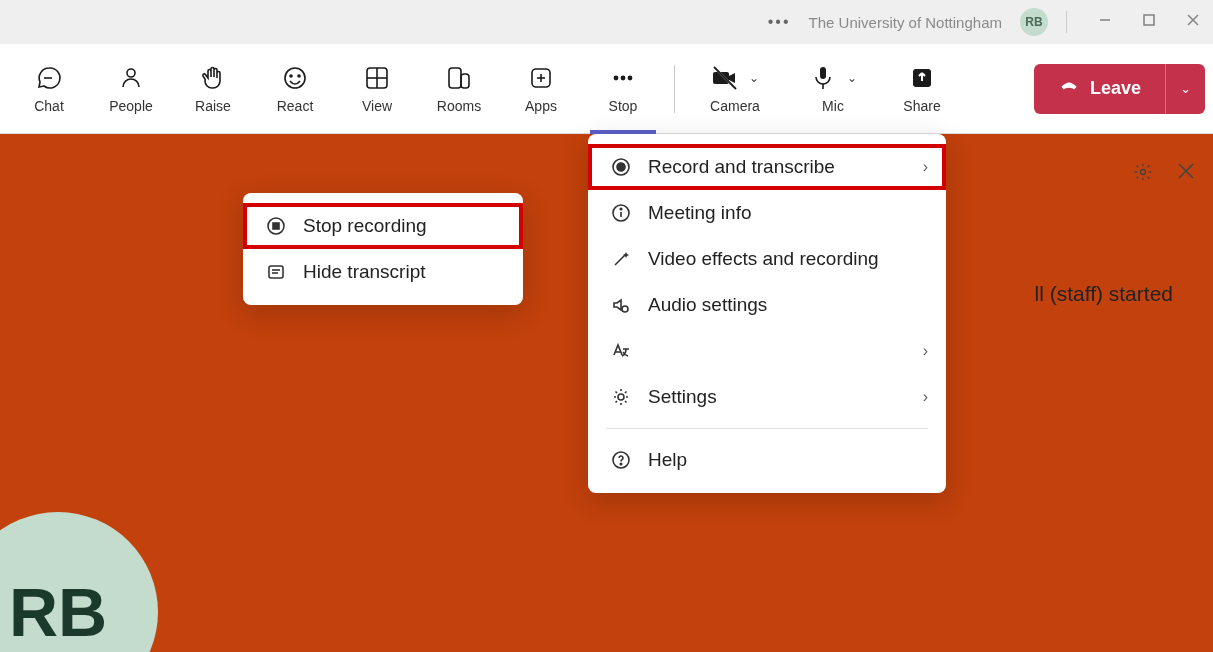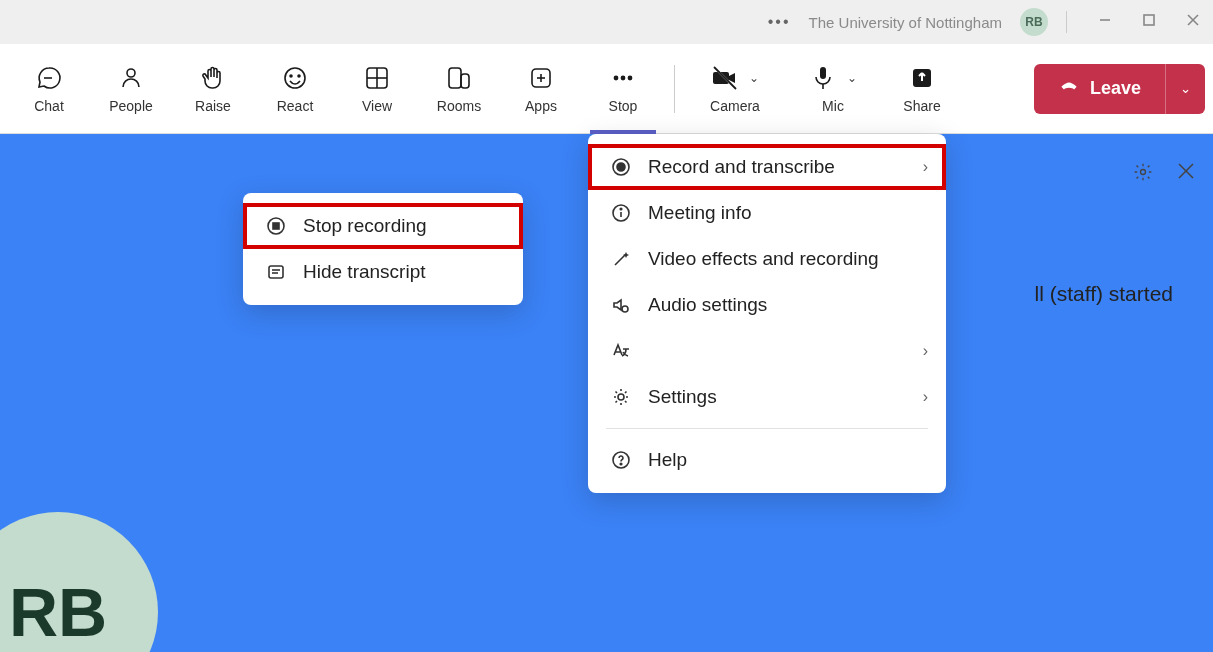--- a/index.html
+++ b/index.html
@@ -20,21 +20,21 @@
     .tool-item .lbl { font-size: 14px; color: #333; text-align: right; }
     .tool-item.active::after { content: ""; position: absolute; bottom: -1px; left: 10%; width: 80%; height: 4px; background: #5b5fc7; }
     .tool-sep { width: 1px; height: 48px; background: #ccc; margin: 0 10px; }
     .tool-drop { display: flex; align-items: center; gap: 4px; }
     .chev { font-size: 12px; color: #444; margin-left: 6px; }
     .leave-wrap { margin-left: auto; display: flex; align-items: stretch; border-radius: 14px; }
     .leave-btn { display: flex; align-items: center; gap: 10px; background: #c4314b; color: #fff; border: none; border-radius: 6px 0 0 6px; padding: 0 24px; font-size: 18px; font-weight: 600; height: 50px; cursor: pointer; }
     .leave-chev { background: #c4314b; color: #fff; border: none; border-left: 1px solid rgba(255,255,255,0.3); border-radius: 0 6px 6px 0; width: 40px; height: 50px; display: flex; align-items: center; justify-content: center; cursor: pointer; }
 
     
-    .content { position: relative; height: calc(100% - 134px); background: #3b82f6; }
+    .content { position: relative; height: calc(100% - 134px); background: #c2410c; }
     .panel-controls { position: absolute; top: 28px; right: 18px; display: flex; gap: 24px; color: #444; }
     .panel-controls .pc { cursor: pointer; }
     .partial-text { position: absolute; top: 148px; right: 40px; font-size: 21px; color: #222; }
     .big-avatar { position: absolute; bottom: -60px; left: -42px; width: 200px; height: 200px; border-radius: 50%; background: #c4dccd; display: flex; align-items: center; justify-content: center; font-size: 68px; font-weight: 600; color: #1b3a2b; }
 
     
     .menu { position: absolute; background: #fff; border-radius: 8px; box-shadow: 0 8px 28px rgba(0,0,0,0.18); padding: 10px 0; z-index: 20; }
     .menu-item { display: flex; align-items: center; gap: 16px; padding: 12px 22px; font-size: 19px; color: #222; cursor: pointer; position: relative; white-space: nowrap; }
     .menu-item .mic { width: 22px; height: 22px; display: flex; align-items: center; justify-content: center; color: #333; flex-shrink: 0; }
     .menu-item .arrow { position: absolute; right: 18px; font-size: 16px; color: #666; }

